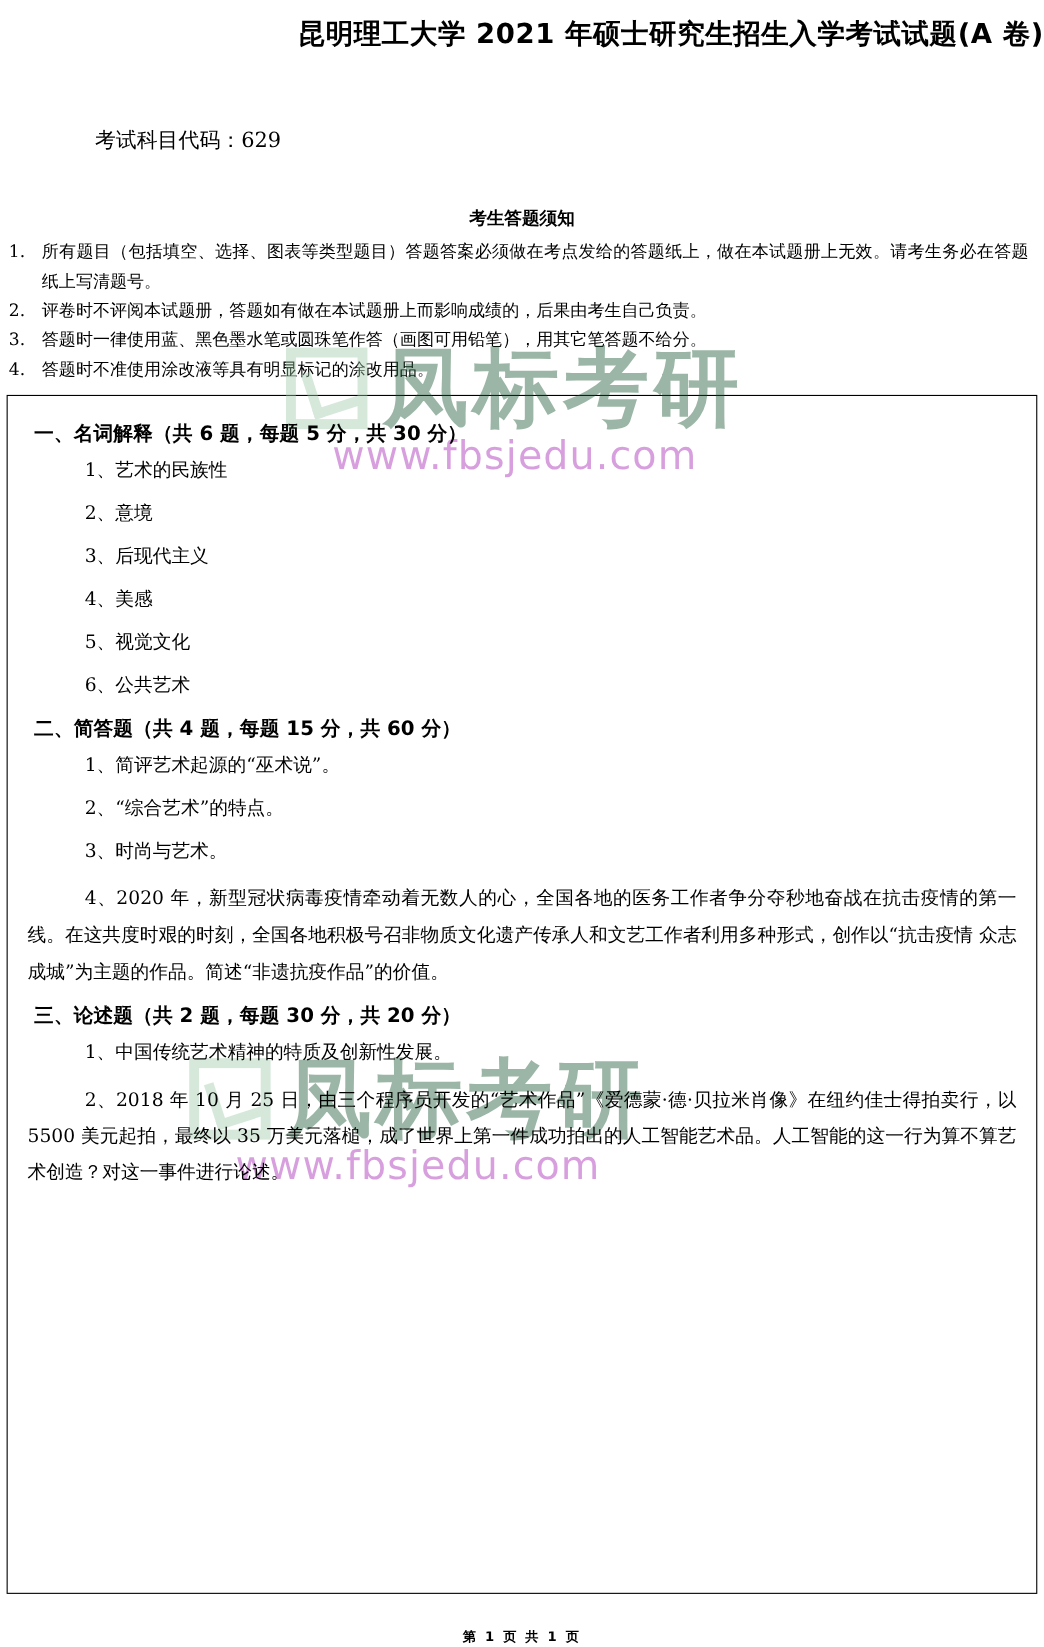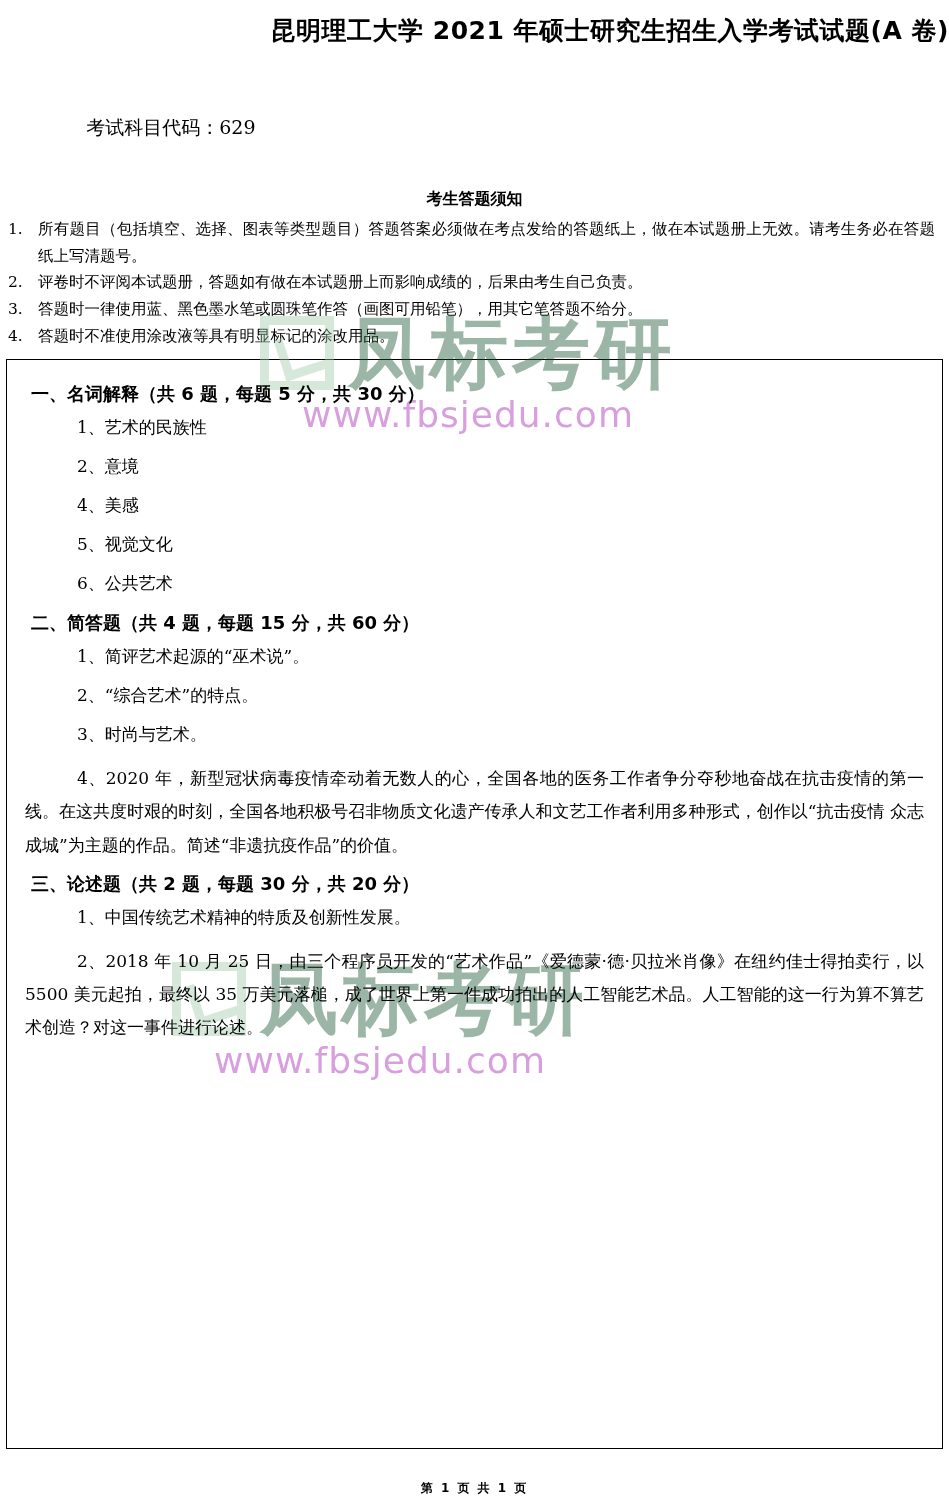--- a/index.html
+++ b/index.html
@@ -216,20 +216,21 @@
       <div class="wm-mark">凤标考研</div>
     </div>
     <div class="wm-url">www.fbsjedu.com</div>
   </div>
 
   <div class="box">
 
     <div class="sec-head">一、名词解释（共 6 题，每题 5 分，共 30 分）</div>
     <div class="q">1、艺术的民族性</div>
     <div class="q">2、意境</div>
+    <div class="q">3、后现代主义</div>
     <div class="q">4、美感</div>
     <div class="q">5、视觉文化</div>
     <div class="q">6、公共艺术</div>
 
     <div class="sec-head">二、简答题（共 4 题，每题 15 分，共 60 分）</div>
     <div class="q">1、简评艺术起源的“巫术说”。</div>
     <div class="q">2、“综合艺术”的特点。</div>
     <div class="q">3、时尚与艺术。</div>
     <div class="q para">4、2020 年，新型冠状病毒疫情牵动着无数人的心，全国各地的医务工作者争分夺秒地奋战在抗击疫情的第一线。在这共度时艰的时刻，全国各地积极号召非物质文化遗产传承人和文艺工作者利用多种形式，创作以“抗击疫情 众志成城”为主题的作品。简述“非遗抗疫作品”的价值。</div>
 

